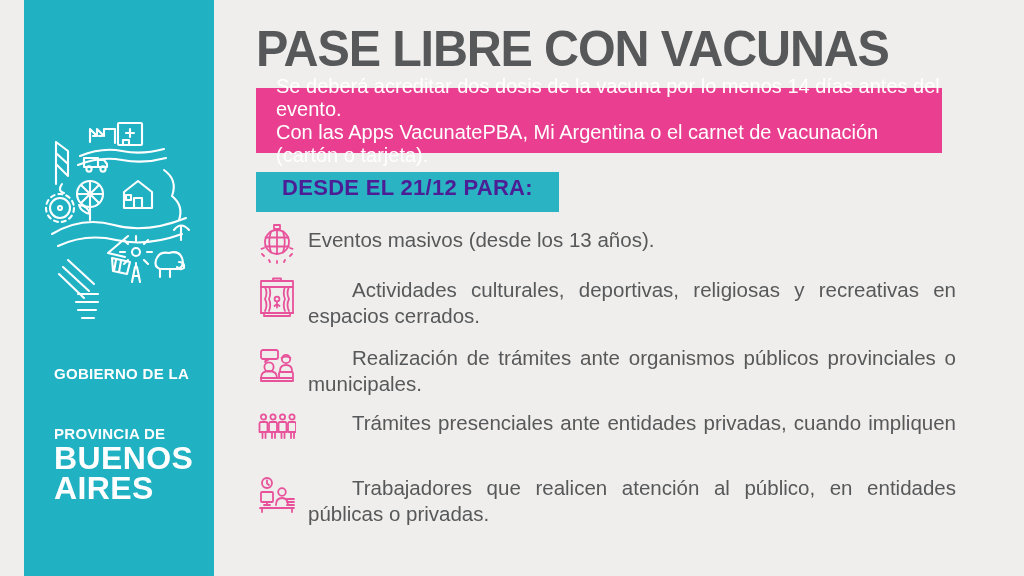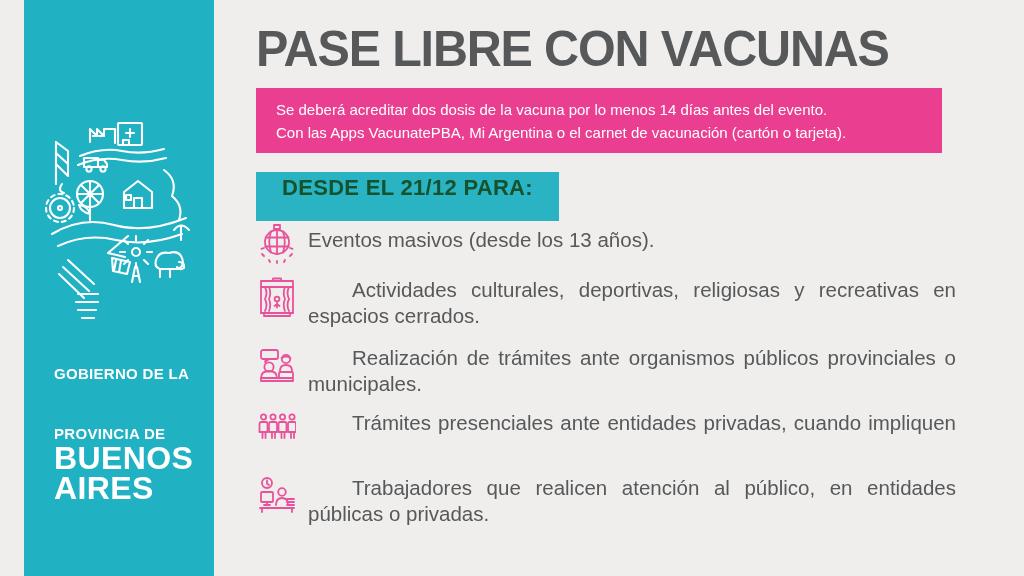--- a/index.html
+++ b/index.html
@@ -12,23 +12,23 @@
   .org{position:absolute;left:30px;top:323px;color:#ffffff;}
   .org-small{font-size:15px;font-weight:bold;line-height:18px;letter-spacing:.3px;margin-top:42px;}
   .org-big{font-size:32px;font-weight:bold;line-height:30px;letter-spacing:.4px;}
 
   
   .title{position:absolute;left:256px;top:20px;margin:0;font-size:50px;font-weight:bold;
          color:#57585a;letter-spacing:-1.2px;transform:scaleX(.97);transform-origin:left top;
          white-space:nowrap;}
   .banner{position:absolute;left:256px;top:88px;width:686px;height:65px;background:#ea3f90;
           color:#ffffff;display:flex;flex-direction:column;justify-content:center;
-          padding-left:20px;box-sizing:border-box;font-size:15px;line-height:23px;}
-  .badge{position:absolute;left:256px;top:172px;height:49px;line-height:32px;background:#2ab3c3;
-         color:#14532d;font-size:22px;font-weight:bold;padding:0 26px;letter-spacing:.3px;
+          padding-left:20px;box-sizing:border-box;font-size:20px;line-height:23px;}
+  .badge{position:absolute;left:256px;top:172px;height:40px;line-height:32px;background:#2ab3c3;
+         color:#4c1d95;font-size:22px;font-weight:bold;padding:0 26px;letter-spacing:.3px;
          display:inline-block;}
 
   
   .item{position:absolute;left:258px;display:flex;align-items:flex-start;justify-content:space-between;}
   .item .icon{width:38px;height:42px;flex:0 0 38px;margin-right:12px;}
   .item .txt{width:648px;color:#57585a;font-size:20.5px;line-height:26px;}
   .jline{text-align:justify;text-align-last:justify;margin-left:44px;}
   .i1{top:227px;}.i2{top:277px;}.i3{top:345px;}.i4{top:410px;}.i5{top:475px;}
   .i1 .icon{margin-top:-4px;}
   svg .pk{stroke:#e8529b;fill:none;stroke-width:1.8;stroke-linecap:round;stroke-linejoin:round;}

